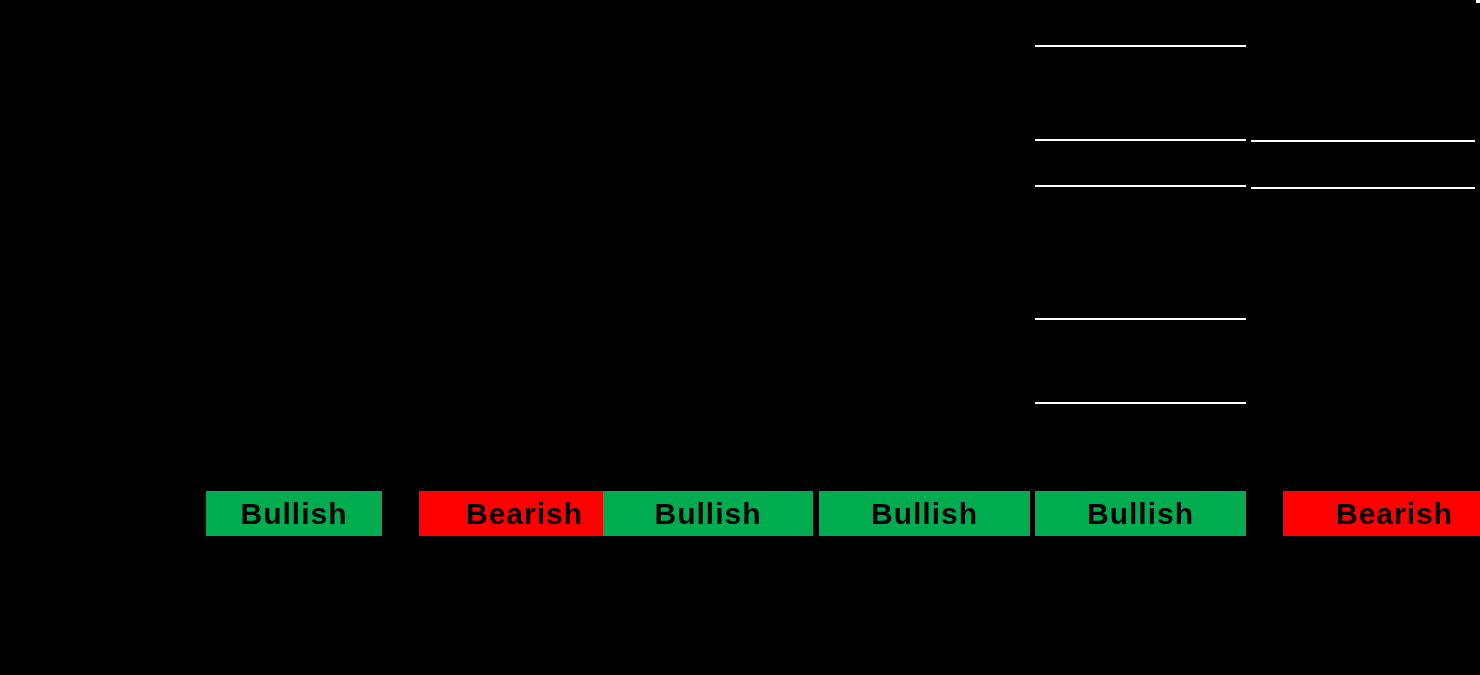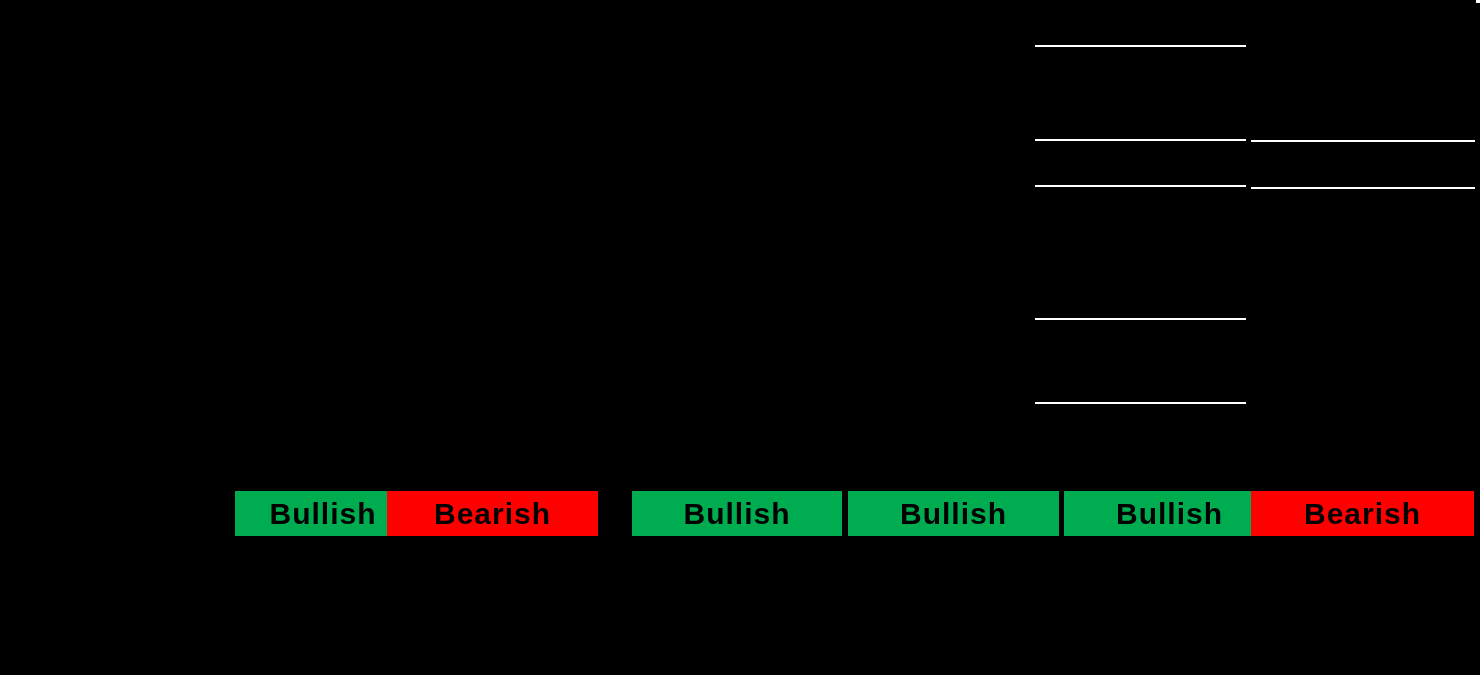--- a/index.html
+++ b/index.html
@@ -41,22 +41,22 @@
     top:491px;
     height:45px;
     display:flex;
     align-items:center;
     justify-content:center;
     font-weight:700;
     font-size:30px;
     letter-spacing:1px;
     color:var(--label-text);
   }
-  .sentiment-cell.bullish{background:var(--bullish);margin-left:29px;}
-  .sentiment-cell.bearish{background:var(--bearish);}
+  .sentiment-cell.bullish{background:var(--bullish);}
+  .sentiment-cell.bearish{background:var(--bearish);margin-left:32px;}
   .c1{left:206px;  width:176px;}
   .c2{left:387px;  width:211px;}
   .c3{left:603px;  width:210px;}
   .c4{left:819px;  width:211px;}
   .c5{left:1035px; width:211px;}
   .c6{left:1251px; width:223px;}
 </style>
 </head>
 <body>
 

